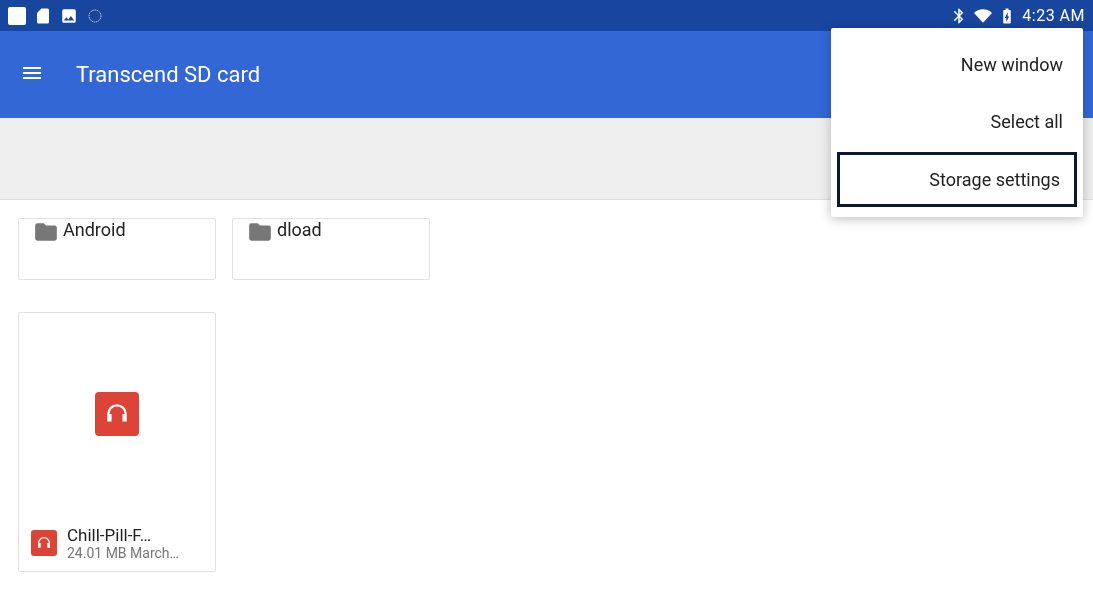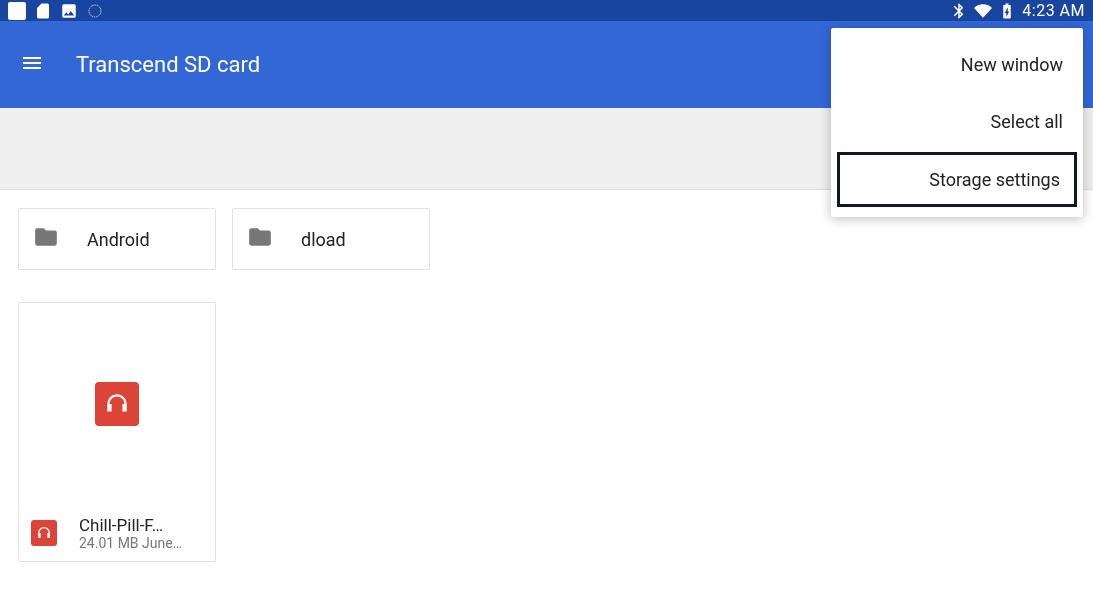--- a/index.html
+++ b/index.html
@@ -5,21 +5,21 @@
   * { box-sizing: border-box; margin: 0; padding: 0; }
   body {
     font-family: Roboto, Arial, sans-serif;
     width: 1093px;
     height: 607px;
     background: #fff;
     position: relative;
     overflow: hidden;
   }
   .status-bar {
-    height: 21px;
+    height: 31px;
     background: #18459e;
     color: #fff;
     display: flex;
     align-items: center;
     padding: 0 8px;
     font-size: 15px;
   }
   .status-left { display: flex; gap: 8px; align-items: center; }
   .status-right { margin-left: auto; display: flex; align-items: center; gap: 6px; }
   .sb-icon { width: 18px; height: 18px; display: inline-flex; align-items: center; justify-content: center; }
@@ -51,23 +51,23 @@
     flex-wrap: wrap;
     gap: 16px;
   }
   .folder-card {
     width: 198px;
     height: 62px;
     border: 1px solid #e2e2e2;
     border-radius: 2px;
     background: #fff;
     display: flex;
-    align-items: center;
-    padding: 12px 14px;
-    gap: 28px;
+    align-items: flex-start;
+    padding: 0 14px;
+    gap: 4px;
   }
   .folder-icon svg { width: 26px; height: 26px; fill: #777; }
   .folder-label { font-size: 18px; color: #222; white-space: nowrap; overflow: hidden; text-overflow: ellipsis; }
 
   .file-card {
     width: 198px;
     height: 260px;
     border: 1px solid #e2e2e2;
     border-radius: 2px;
     background: #fff;
@@ -83,21 +83,21 @@
   .file-thumb-icon {
     width: 44px; height: 44px;
     background: #db4437;
     border-radius: 4px;
     display: flex; align-items: center; justify-content: center;
   }
   .file-thumb-icon svg { width: 26px; height: 26px; fill: #fff; }
   .file-info {
     display: flex;
     align-items: center;
-    gap: 22px;
+    gap: 10px;
     padding: 10px 12px;
   }
   .file-info-icon {
     width: 26px; height: 26px;
     background: #db4437;
     border-radius: 3px;
     display: flex; align-items: center; justify-content: center;
     flex-shrink: 0;
   }
   .file-info-icon svg { width: 16px; height: 16px; fill: #fff; }
@@ -213,21 +213,21 @@
       </div>
     </div>
     <div class="file-info">
       <div class="file-info-icon">
         <svg viewBox="0 0 24 24">
             <path d="M12 3a9 9 0 0 0-9 9v7h4v-7H5a7 7 0 0 1 14 0h-2v7h4v-7a9 9 0 0 0-9-9z"></path>
           </svg>
       </div>
       <div class="file-text">
         <div class="file-name">Chill-Pill-F…</div>
-        <div class="file-meta">24.01 MB June…</div>
+        <div class="file-meta">24.01 MB March…</div>
       </div>
     </div>
   </div>
 </div>
 
 <div class="overflow-menu">
   <div class="menu-item">New window</div>
   <div class="menu-item">Select all</div>
   <div class="menu-item highlighted">Storage settings</div>
 </div>

